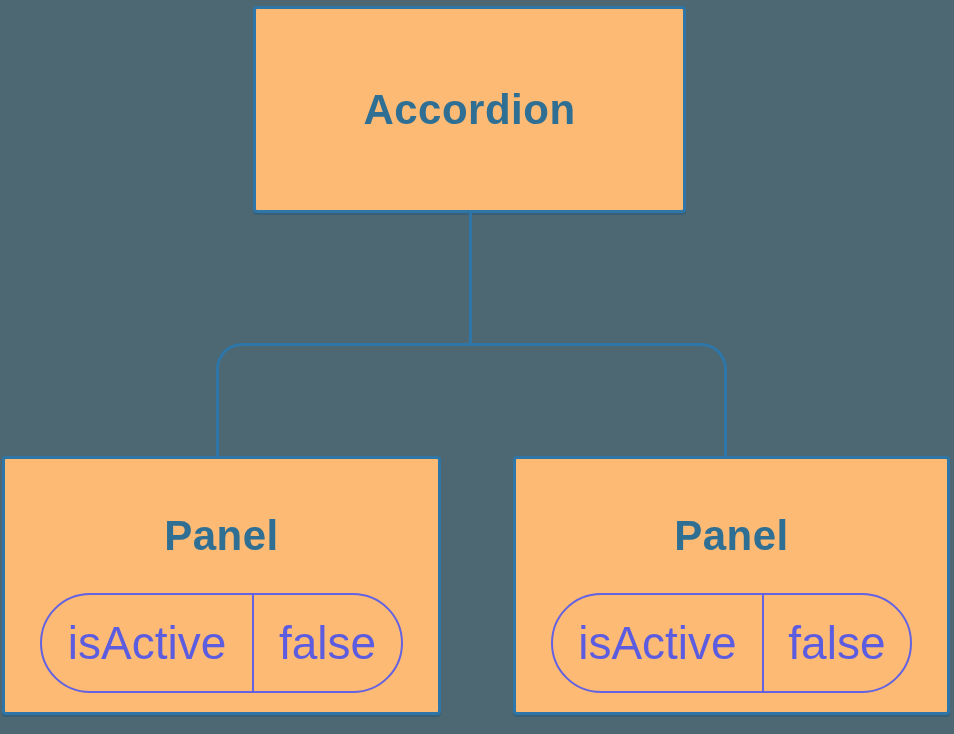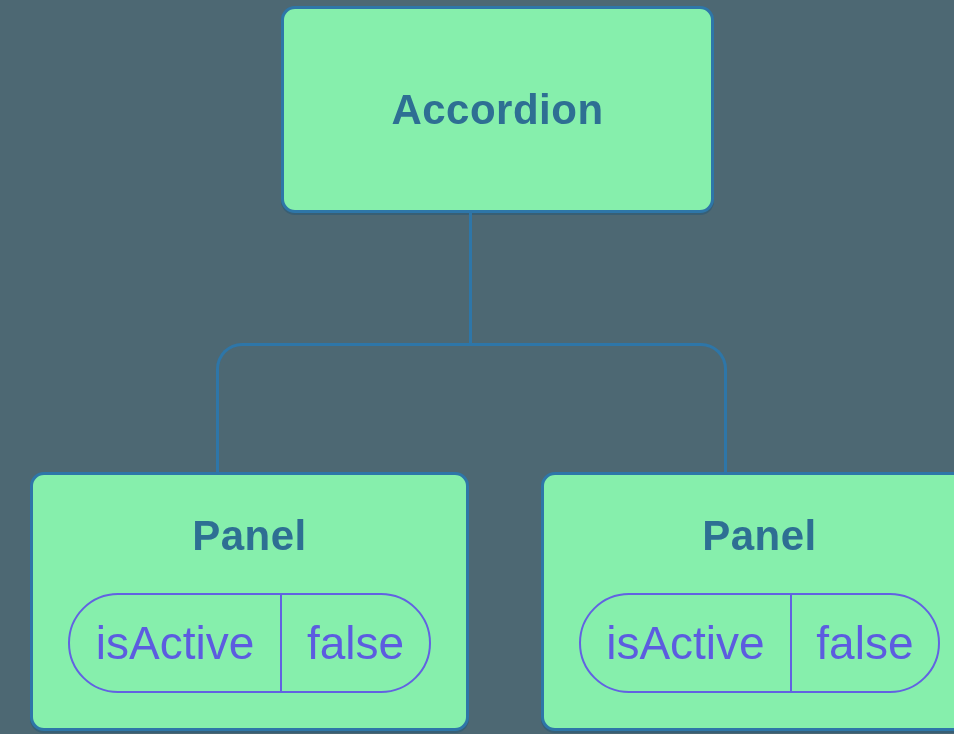--- a/index.html
+++ b/index.html
@@ -10,51 +10,50 @@
   .stage {
     position: relative;
     width: 954px;
     height: 734px;
     background: #4D6873;
     overflow: hidden;
   }
   
   .node {
     position: absolute;
-    background: #86efac;
+    background: #fdba74;
     border: 3px solid #2E76A8;
-    border-radius: 14px;
+    border-radius: 4px;
     box-sizing: border-box;
     box-shadow: 0 2px 0 rgba(30, 85, 120, 0.45);
-    margin-left: 28px;
   }
   .node-label {
     color: #2E6F93;
     font-size: 42px;
     font-weight: 600;
     letter-spacing: 0.5px;
     line-height: 1;
   }
   .root-node {
     left: 253px;
     top: 6px;
     width: 433px;
     height: 207px;
     display: flex;
     align-items: center;
     justify-content: center;
   }
   .panel-node {
-    top: 472px;
+    top: 456px;
     width: 439px;
     height: 259px;
     display: flex;
     flex-direction: column;
     align-items: center;
-    padding-top: 40px;
+    padding-top: 56px;
   }
   .panel-node.left  { left: 2px; }
   .panel-node.right { left: 513px; width: 437px; }
 
   
   .stem {
     position: absolute;
     left: 469px;
     top: 211px;
     width: 3px;

